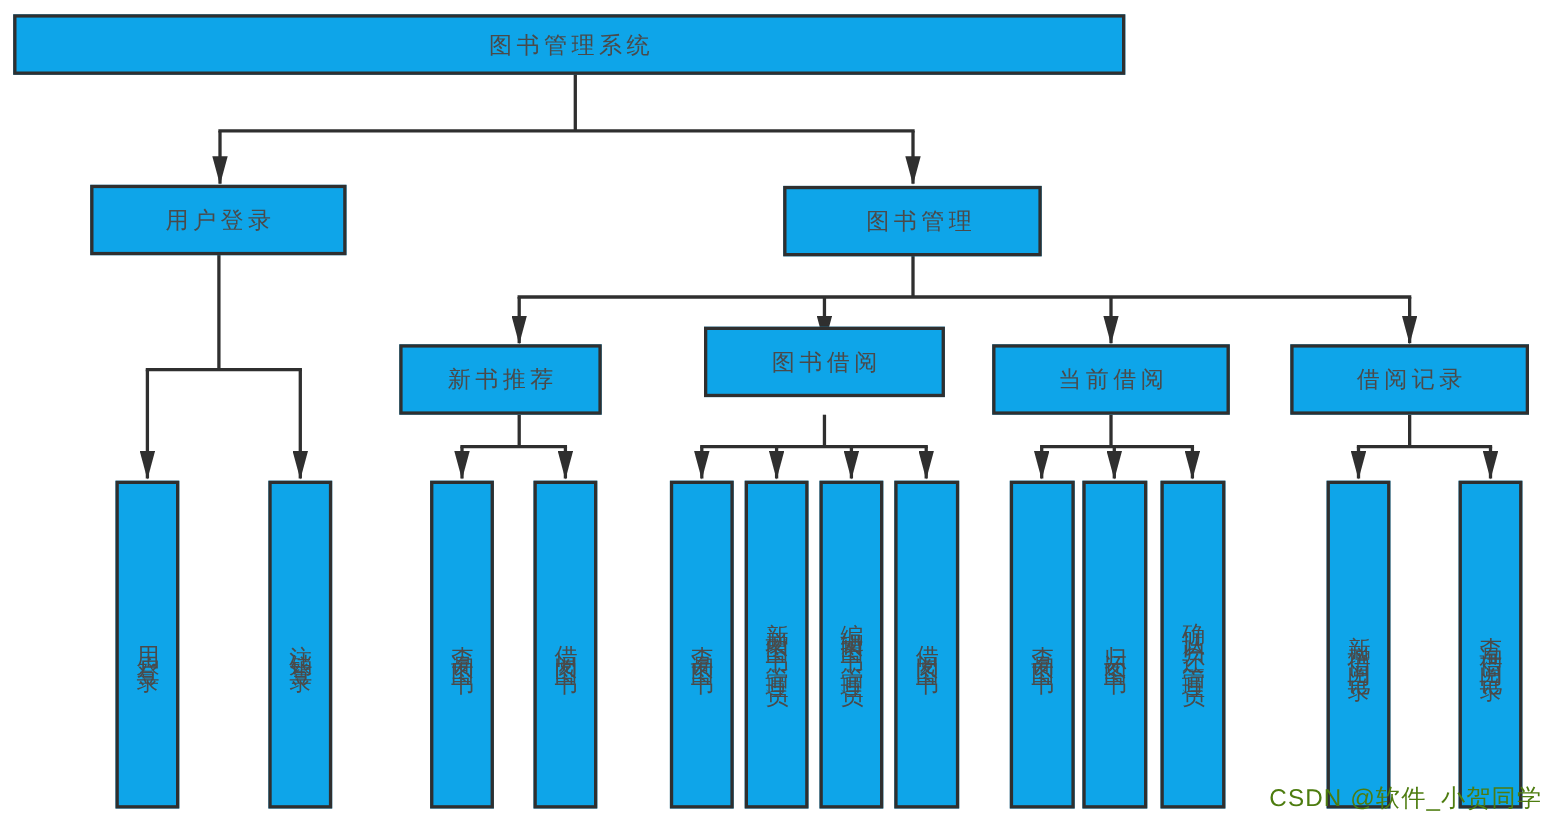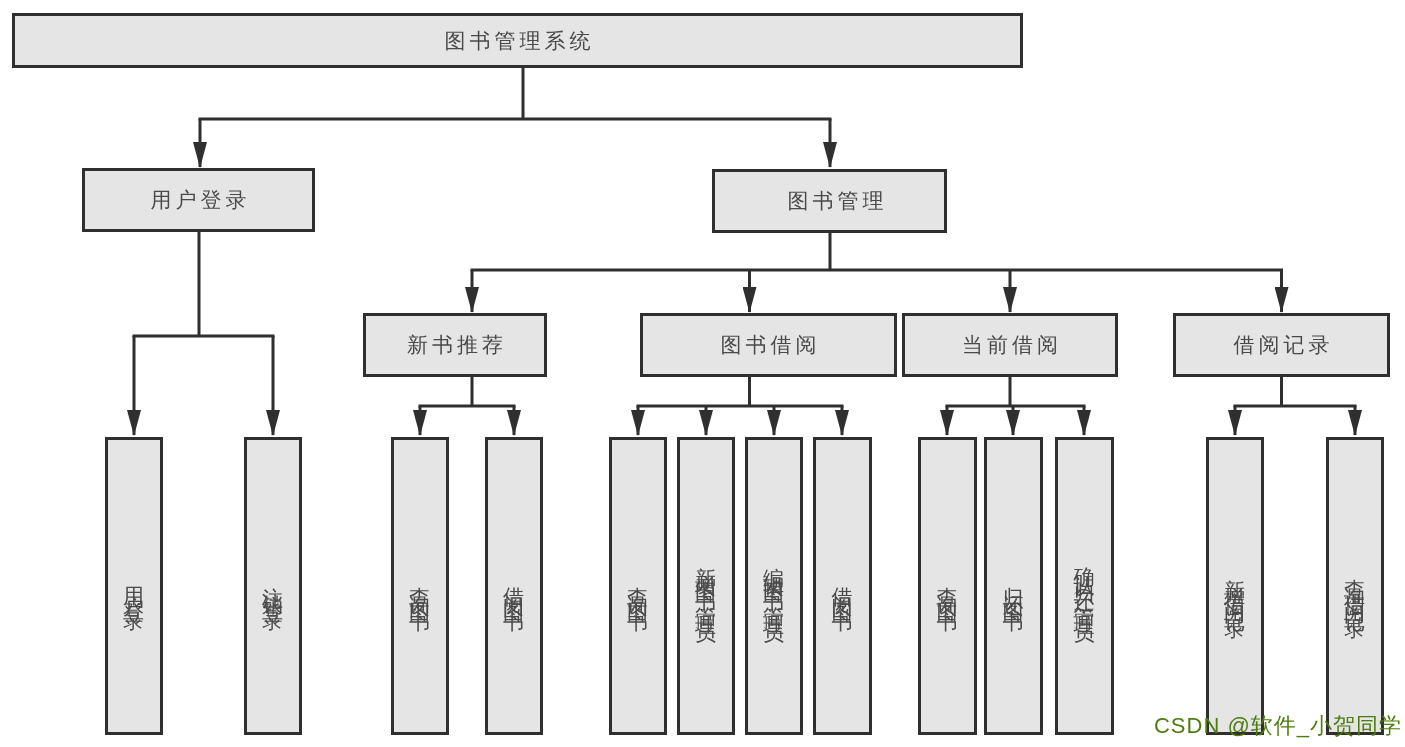--- a/index.html
+++ b/index.html
@@ -7,21 +7,21 @@
     position: relative;
     width: 1405px;
     height: 747px;
     background: #ffffff;
     font-family: "Liberation Sans", "DejaVu Sans", sans-serif;
     overflow: hidden;
   }
   .node {
     position: absolute;
     box-sizing: border-box;
-    background: #e5e5e5;
+    background: #0ea5e9;
     border: 3px solid #2f2f2f;
     display: flex;
     align-items: center;
     justify-content: center;
     color: #4a4a4a;
     z-index: 2;
   }
   .h-label {
     font-size: 21px;
     letter-spacing: 4px;
@@ -129,21 +129,21 @@
   <div class="node" style="left:82px; top:168px; width:233px; height:64px;">
     <span class="h-label">用户登录</span>
   </div>
   <div class="node" style="left:712px; top:169px; width:235px; height:64px;padding-left:12px;">
     <span class="h-label">图书管理</span>
   </div>
 
   <div class="node" style="left:363px; top:313px; width:184px; height:64px;text-align:center;">
     <span class="h-label">新书推荐</span>
   </div>
-  <div class="node" style="left:640px; top:313px; width:257px; height:64px;">
+  <div class="node" style="left:640px; top:297px; width:219px; height:64px;">
     <span class="h-label">图书借阅</span>
   </div>
   <div class="node" style="left:902px; top:313px; width:216px; height:64px;">
     <span class="h-label">当前借阅</span>
   </div>
   <div class="node" style="left:1173px; top:313px; width:217px; height:64px;">
     <span class="h-label">借阅记录</span>
   </div>
 
   <div class="node" style="left:105px; top:437px; width:58px; height:298px;">

